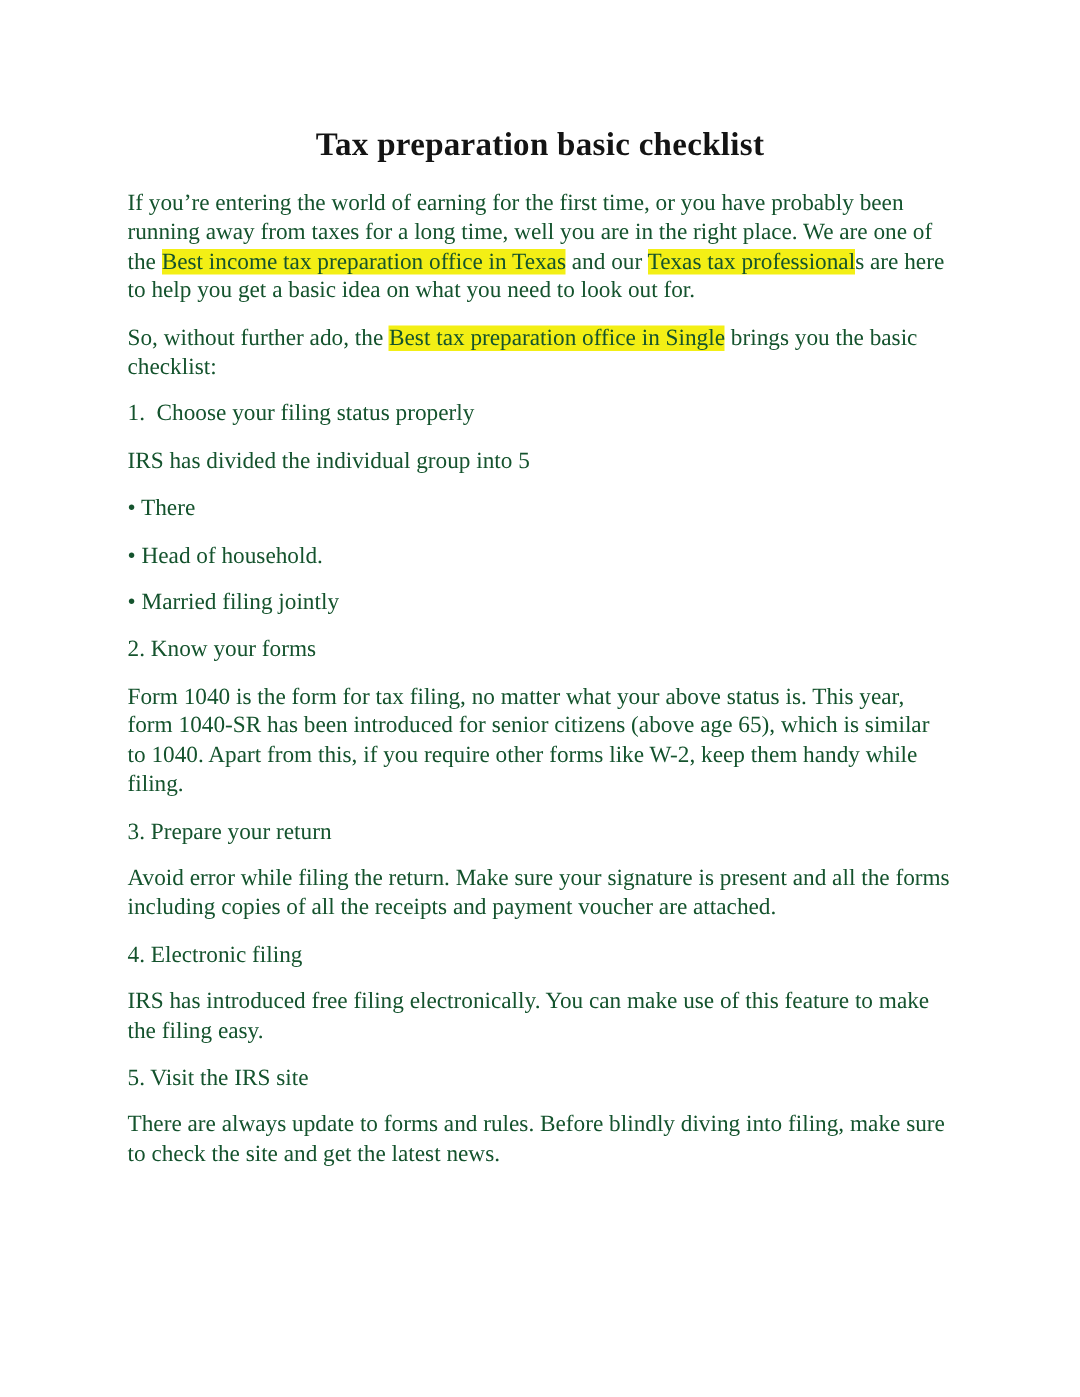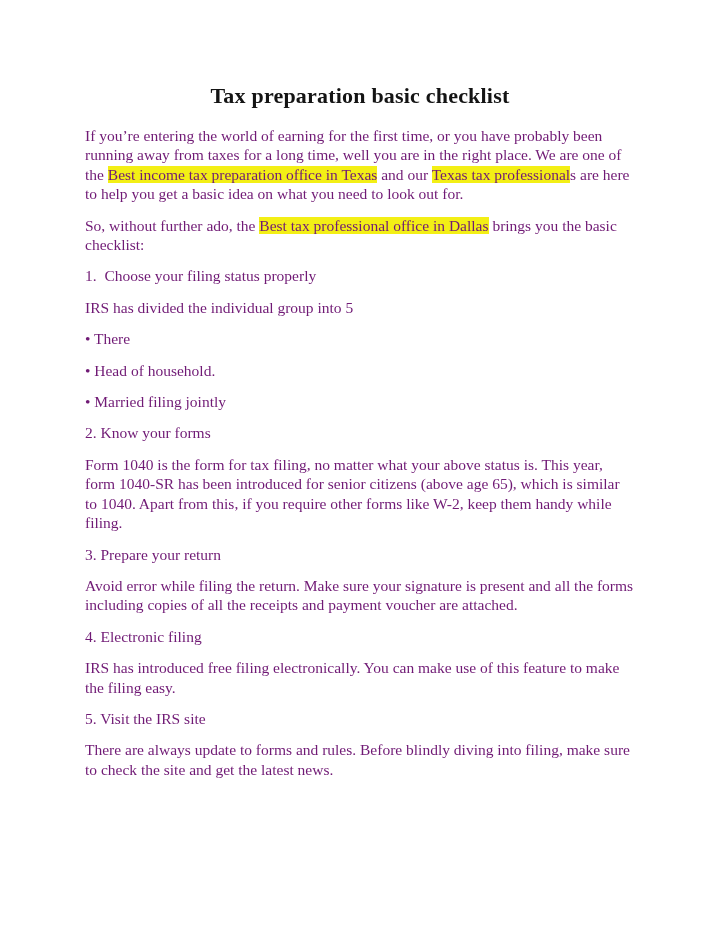--- a/index.html
+++ b/index.html
@@ -26,37 +26,37 @@
     font-size: 22px;
     line-height: 27px;
     font-weight: 700;
     color: #141414;
     letter-spacing: 0.2px;
   }
   .para {
     margin: 0 0 12px 0;
     font-size: 15.5px;
     line-height: 19.4px;
-    color: #701a75;
+    color: #14532d;
     white-space: pre-wrap;
   }
   .hl {
     background: var(--hl, #f3ef15);
   }
 </style>
 </head>
 <body style="color: rgb(45, 45, 45);">
 
 <main class="page">
 
   <h1 class="doc-title">Tax preparation basic checklist</h1>
 
   <p class="para"><span>If you’re entering the world of earning for the first time, or you have probably been running away from taxes for a long time, well you are in the right place. We are one of the </span><span class="hl">Best income tax preparation office in Texas</span><span> and our </span><span class="hl">Texas tax professional</span><span>s are here to help you get a basic idea on what you need to look out for.</span></p>
 
-  <p class="para"><span>So, without further ado, the </span><span class="hl">Best tax professional office in Dallas</span><span> brings you the basic checklist:</span></p>
+  <p class="para"><span>So, without further ado, the </span><span class="hl">Best tax preparation office in Single</span><span> brings you the basic checklist:</span></p>
 
   <p class="para">1.  Choose your filing status properly</p>
 
   <p class="para">IRS has divided the individual group into 5</p>
 
   <p class="para">• There</p>
   <p class="para">• Head of household.</p>
   <p class="para">• Married filing jointly</p>
 
   <p class="para">2. Know your forms</p>

